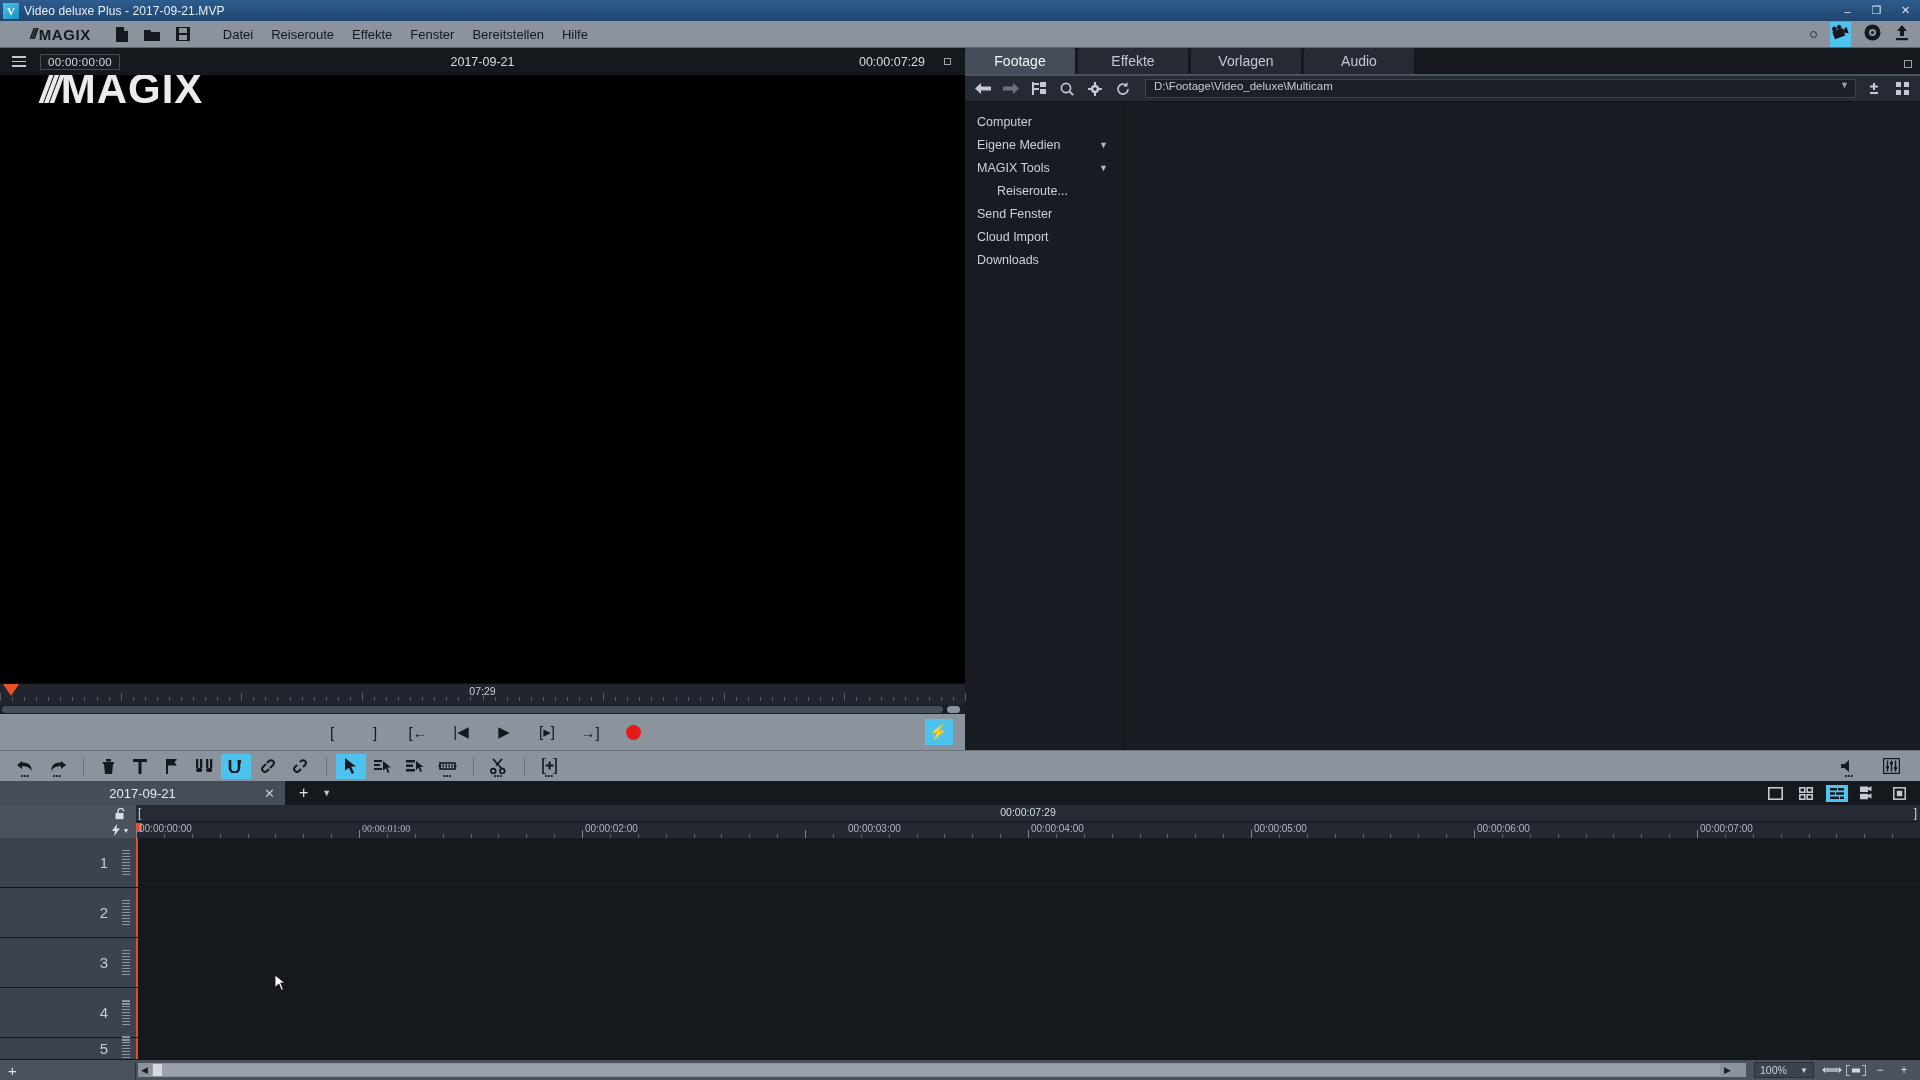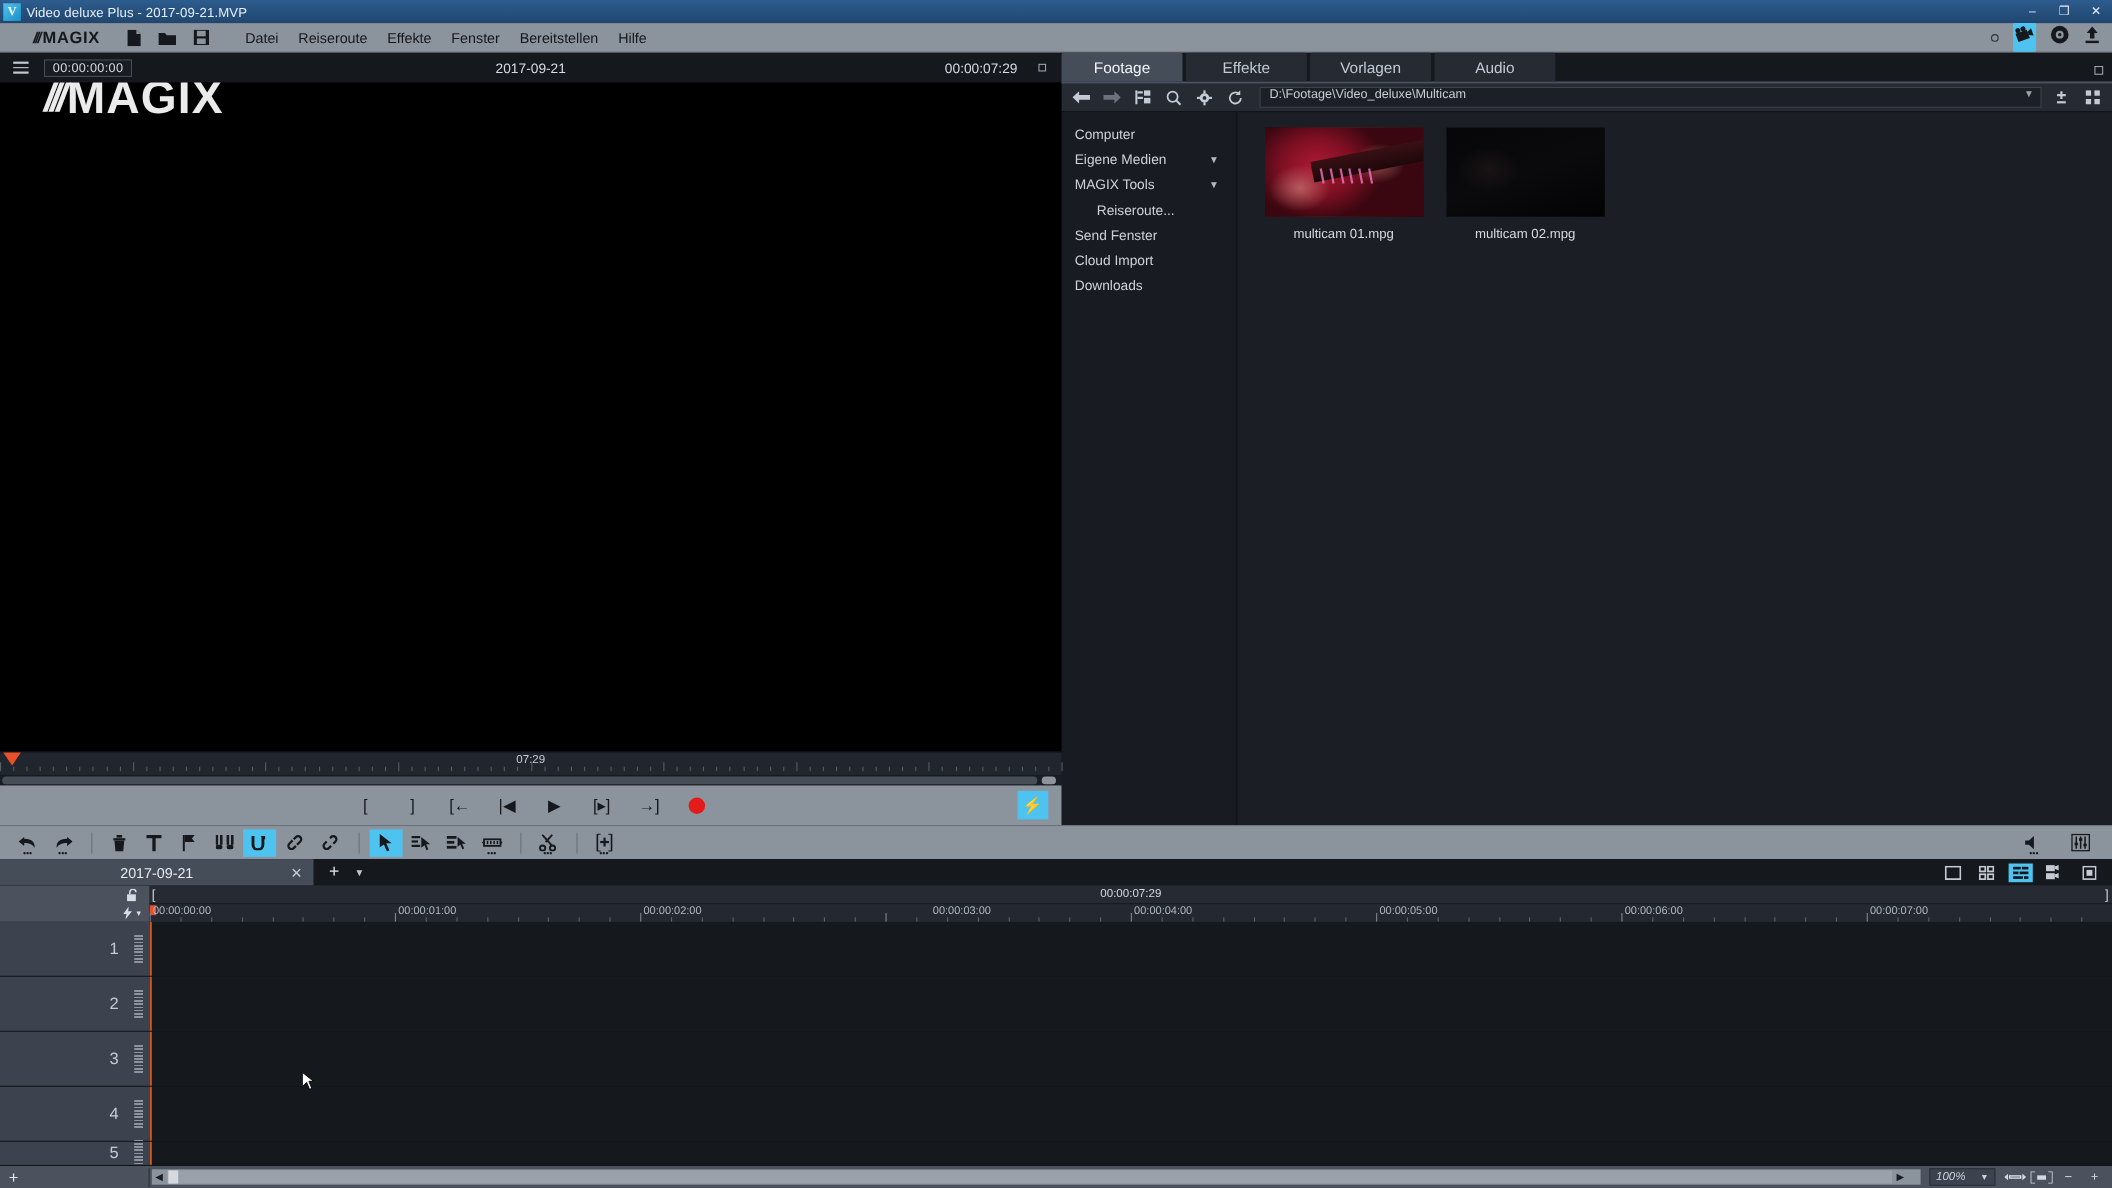--- a/index.html
+++ b/index.html
@@ -226,21 +226,21 @@
   }
   .track-body { flex: 1 1 auto; background: #15181d; border-left: 2px solid #d2581f; }
   .track.partial { height: 22px; }
 
   .tl-bottom { height: 20px; flex: 0 0 20px; display: flex; align-items: center; background: #4b525d; position: relative; }
   .tlb-plus { width: 136px; flex: 0 0 136px; color: #dfe5ec; font-size: 15px; display: flex; align-items: center; padding-left: 8px; border-right: 1px solid #2b3038; }
   .tlb-scroll { flex: 1 1 auto; height: 14px; background: #8b939d; margin: 0 2px; position: relative; display: flex; align-items: center; }
   .tlb-scroll .arrow { width: 13px; text-align: center; font-size: 9px; color: #1a1d22; }
   .tlb-scroll .thumbtrack { position: absolute; left: 14px; right: 26px; top: 1px; bottom: 1px; background: #9aa1ab; }
   .tlb-scroll .th { position: absolute; left: 15px; top: 1px; bottom: 1px; width: 9px; background: #d6dae0; }
-  .tlb-right { display: flex; align-items: center; gap: 0; padding-right: 4px; font-style: italic; }
+  .tlb-right { display: flex; align-items: center; gap: 0; padding-right: 4px; }
   .zoom-sel { width: 60px; height: 16px; background: #3d434e; border: 1px solid #2a2f37; color: #c9d0d8; font-size: 10.5px;
      display: flex; align-items: center; justify-content: space-between; padding: 0 5px; margin: 0 6px; }
   .zi { width: 24px; height: 16px; display: flex; align-items: center; justify-content: center; color: #d3d9e1; font-size: 12px; }
 
   
   .statusbar {
     height: 22px; flex: 0 0 22px; background: #262b33;
     display: flex; align-items: center; padding-left: 8px; gap: 9px;
     border-top: 1px solid #12151a;
   }
@@ -554,40 +554,20 @@
             <span>Send Fenster</span>
           </div>
           <div class="tree-item">
             <span>Cloud Import</span>
           </div>
           <div class="tree-item">
             <span>Downloads</span>
           </div>
         </div>
 
-        <div class="mp-files">
-          <div class="file-cell">
-            <div class="file-thumb guitar">
-              <div class="neck"></div>
-              <div class="frets">
-                <i style="left:36%"></i>
-                  <i style="left:42%"></i>
-                  <i style="left:48%"></i>
-                <i style="left:54%"></i>
-                  <i style="left:60%"></i>
-                  <i style="left:66%"></i>
-              </div>
-            </div>
-            <div class="file-name">multicam 01.mpg</div>
-          </div>
-          <div class="file-cell">
-            <div class="file-thumb dark"></div>
-            <div class="file-name">multicam 02.mpg</div>
-          </div>
-        </div>
       </div>
     </div>
   </div>
 
   <div class="lower-toolbar">
     <div class="lt-ico">
       <svg width="17" height="14" viewBox="0 0 17 14">
           <path d="M5 2L0 6l5 4V7.3c5 0 8 1.3 9.5 4.7C15 7 12.5 3.4 5 3.4z" fill="#15181d"></path>
         </svg>
       <span class="ell">•••</span>
@@ -820,21 +800,21 @@
         <div class="tl-range">
           <span class="bracket-l">[</span>
           <span class="len">00:00:07:29</span>
           <span class="bracket-r">]</span>
         </div>
         <div class="tl-scale" id="tl-scale">
           <div class="startmark"></div>
         <div class="maj" style="left: 0%;"></div>
             <div class="lbl" style="left: calc(0% + 3px);">00:00:00:00</div>
             <div class="maj" style="left: 12.5%;"></div>
-            <div class="lbl" style="left: calc(12.5% + 3px);">00:00:01:00</div>
+            <div class="lbl" style="left: calc(12.5% + 3px); font-family: Liberation Serif, serif;">00:00:01:00</div>
             <div class="maj" style="left: 25%;"></div>
             <div class="lbl" style="left: calc(25% + 3px);">00:00:02:00</div>
             <div class="maj" style="left: 37.5%;"></div>
             <div class="lbl" style="left: calc(37.5% + 3px); margin-left: 40px;">00:00:03:00</div>
             <div class="maj" style="left: 50%;"></div>
             <div class="lbl" style="left: calc(50% + 3px);">00:00:04:00</div>
             <div class="maj" style="left: 62.5%;"></div>
             <div class="lbl" style="left: calc(62.5% + 3px);">00:00:05:00</div>
             <div class="maj" style="left: 75%;"></div>
             <div class="lbl" style="left: calc(75% + 3px);">00:00:06:00</div>

